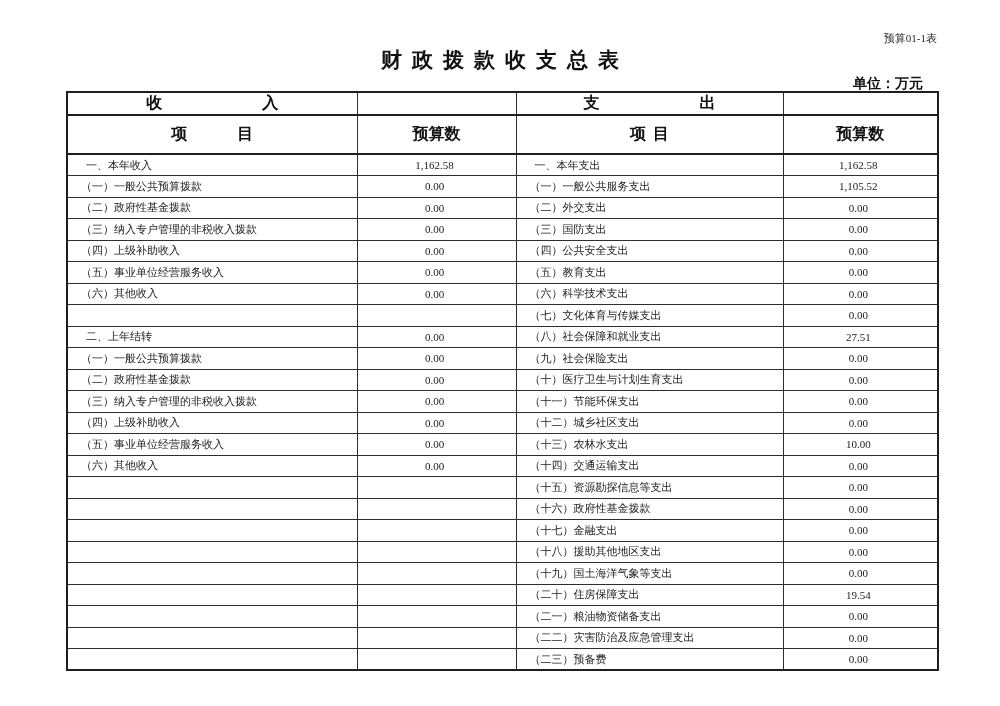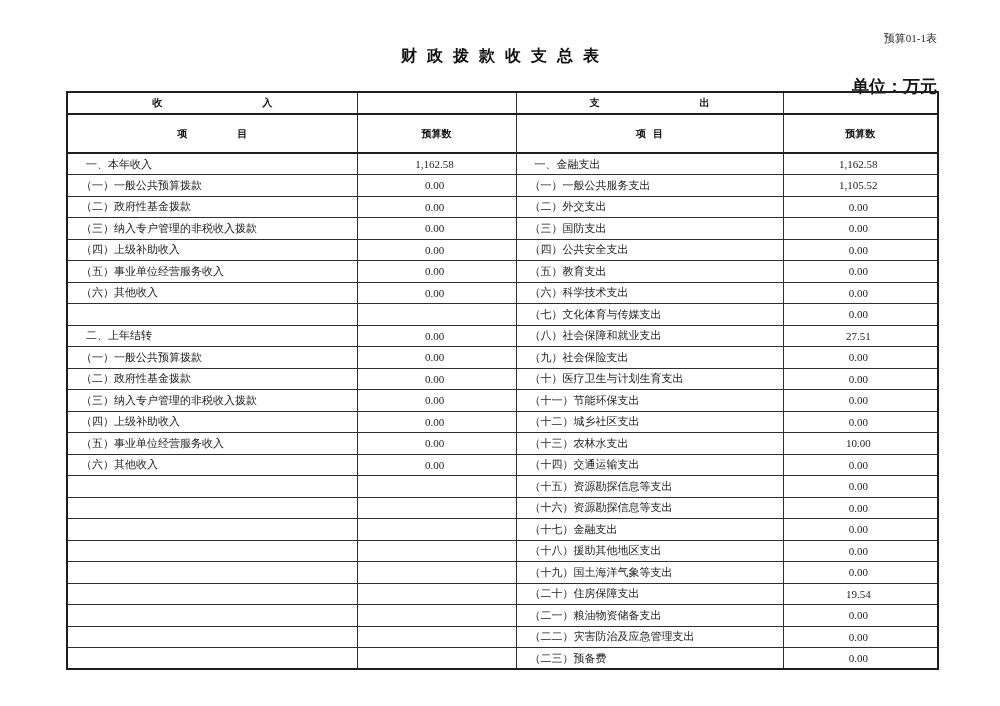--- a/index.html
+++ b/index.html
@@ -17,52 +17,52 @@
     top: 31px; right: 63px;
     font-size: 11px;
     color: #2a2a2a;
   }
   .title-wrap {
     position: absolute;
     top: 46px; left: 0; width: 1000px;
     text-align: center;
   }
   .title-wrap .title {
-    font-size: 16px;
+    font-size: 21px;
     font-weight: bold;
     letter-spacing: 10px;
     margin-right: -10px;
     color: #111;
     margin-top: 21px;
   }
   .unit-note {
     position: absolute;
-    top: 75px; right: 63px;
-    font-size: 17px;
+    top: 75px; right: 77px;
+    font-size: 14px;
     font-weight: bold;
     color: #111;
   }
 
   table.budget-table {
     position: absolute;
     left: 66px; top: 91px;
     width: 871px;
     border-collapse: collapse;
     table-layout: fixed;
     border: 2px solid #1f1f1f;
   }
   .budget-table th, .budget-table td {
     border: 1px solid #2e2e2e;
     overflow: hidden;
     white-space: nowrap;
     vertical-align: middle;
   }
   .budget-table thead th {
     font-weight: bold;
-    font-size: 10px;
+    font-size: 16px;
     text-align: center;
     color: #111;
     border-bottom: 2px solid #1f1f1f;
   }
   .budget-table thead tr.group-header-row th { height: 22px; }
   .budget-table thead tr.col-header-row th { height: 39px; }
 
   .budget-table tbody td {
     height: 21.5px;
     font-size: 11px;
@@ -119,21 +119,21 @@
         </th>
         <th>
           <span>预算数</span>
         </th>
       </tr>
     </thead>
     <tbody id="table-body">
   <tr>
     <td class="item-cell indent-0">一、本年收入</td>
     <td class="amount-cell">1,162.58</td>
-    <td class="item-cell indent-0">一、金融支出</td>
+    <td class="item-cell indent-0">一、本年支出</td>
     <td class="amount-cell">1,162.58</td>
   </tr>
 
   <tr>
     <td class="item-cell indent-1">（一）一般公共预算拨款</td>
     <td class="amount-cell">0.00</td>
     <td class="item-cell indent-1">（一）一般公共服务支出</td>
     <td class="amount-cell">1,105.52</td>
   </tr>
 
@@ -231,21 +231,21 @@
   <tr>
     <td class="item-cell indent-0"></td>
     <td class="amount-cell"></td>
     <td class="item-cell indent-1">（十五）资源勘探信息等支出</td>
     <td class="amount-cell">0.00</td>
   </tr>
 
   <tr>
     <td class="item-cell indent-0"></td>
     <td class="amount-cell"></td>
-    <td class="item-cell indent-1">（十六）资源勘探信息等支出</td>
+    <td class="item-cell indent-1">（十六）政府性基金拨款</td>
     <td class="amount-cell">0.00</td>
   </tr>
 
   <tr>
     <td class="item-cell indent-0"></td>
     <td class="amount-cell"></td>
     <td class="item-cell indent-1">（十七）金融支出</td>
     <td class="amount-cell">0.00</td>
   </tr>
 

